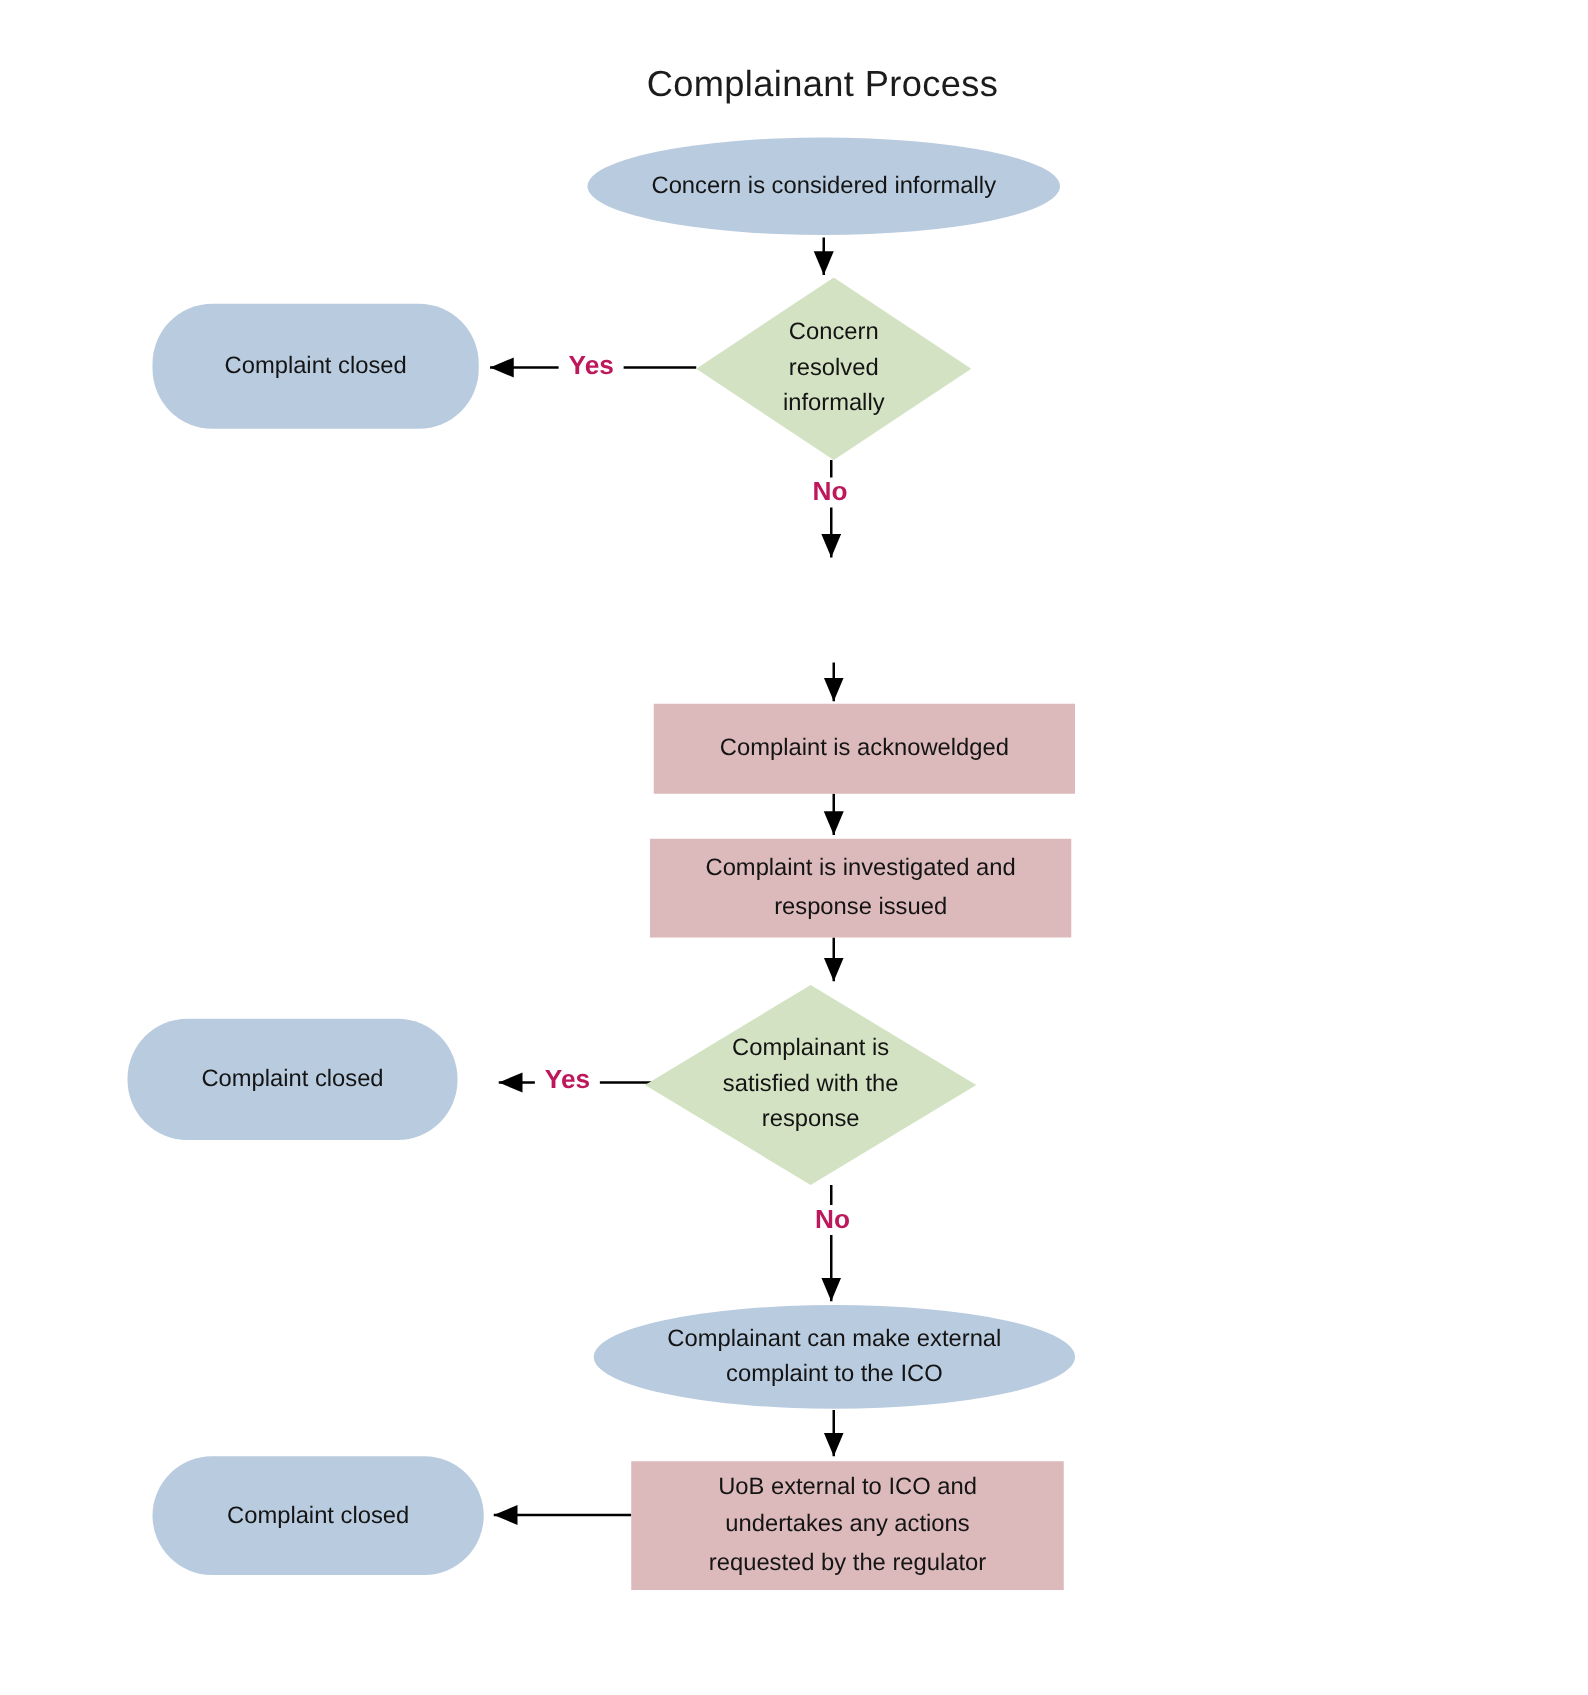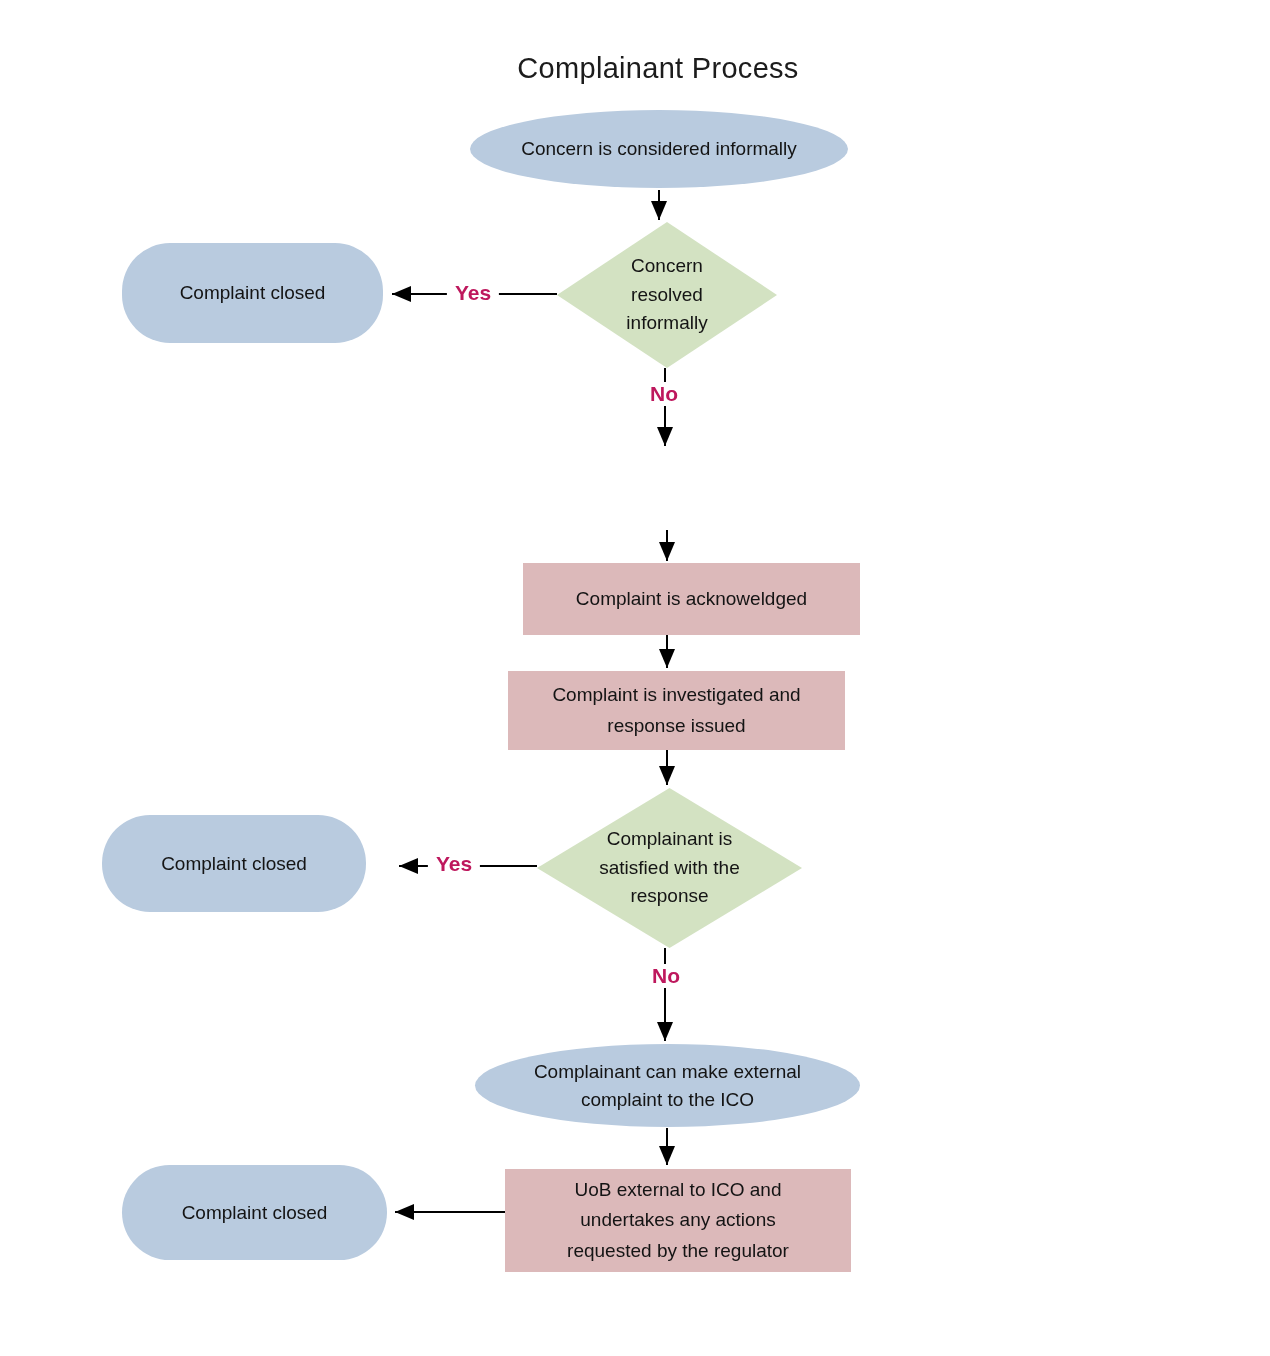--- a/index.html
+++ b/index.html
@@ -64,22 +64,22 @@
   }
 
   .label-inner { display: inline-block; text-align: center; }
 
   
   .n-start        { left: 470px;  top: 110px;  width: 378px; height: 78px; }
   .n-decision1    { left: 557px;  top: 222px;  width: 220px; height: 146px; }
   .n-closed1      { left: 122px;  top: 243px;  width: 261px; height: 100px; }
   .n-formal       { left: 476px;  top: 450px;  width: 383px; height: 80px; }
   .n-acknowledged { left: 499px;  top: 563px;  width: 337px; height: 72px; margin-left: 24px; }
-  .n-investigated { left: 508px;  top: 671px;  width: 337px; height: 79px; }
-  .n-decision2    { left: 537px;  top: 788px;  width: 265px; height: 160px; }
+  .n-investigated { left: 520px;  top: 671px;  width: 337px; height: 79px; }
+  .n-decision2    { left: 516px;  top: 788px;  width: 265px; height: 160px; }
   .n-closed2      { left: 102px;  top: 815px;  width: 264px; height: 97px; }
   .n-external     { left: 475px;  top: 1044px; width: 385px; height: 83px; }
   .n-uob          { left: 505px;  top: 1169px; width: 346px; height: 103px; }
   .n-closed3      { left: 122px;  top: 1165px; width: 265px; height: 95px; }
 
   .w-115 { max-width: 115px; }
   .w-190 { max-width: 190px; }
   .w-280 { max-width: 280px; }
   .w-300 { max-width: 300px; }
   .w-330 { max-width: 330px; }

